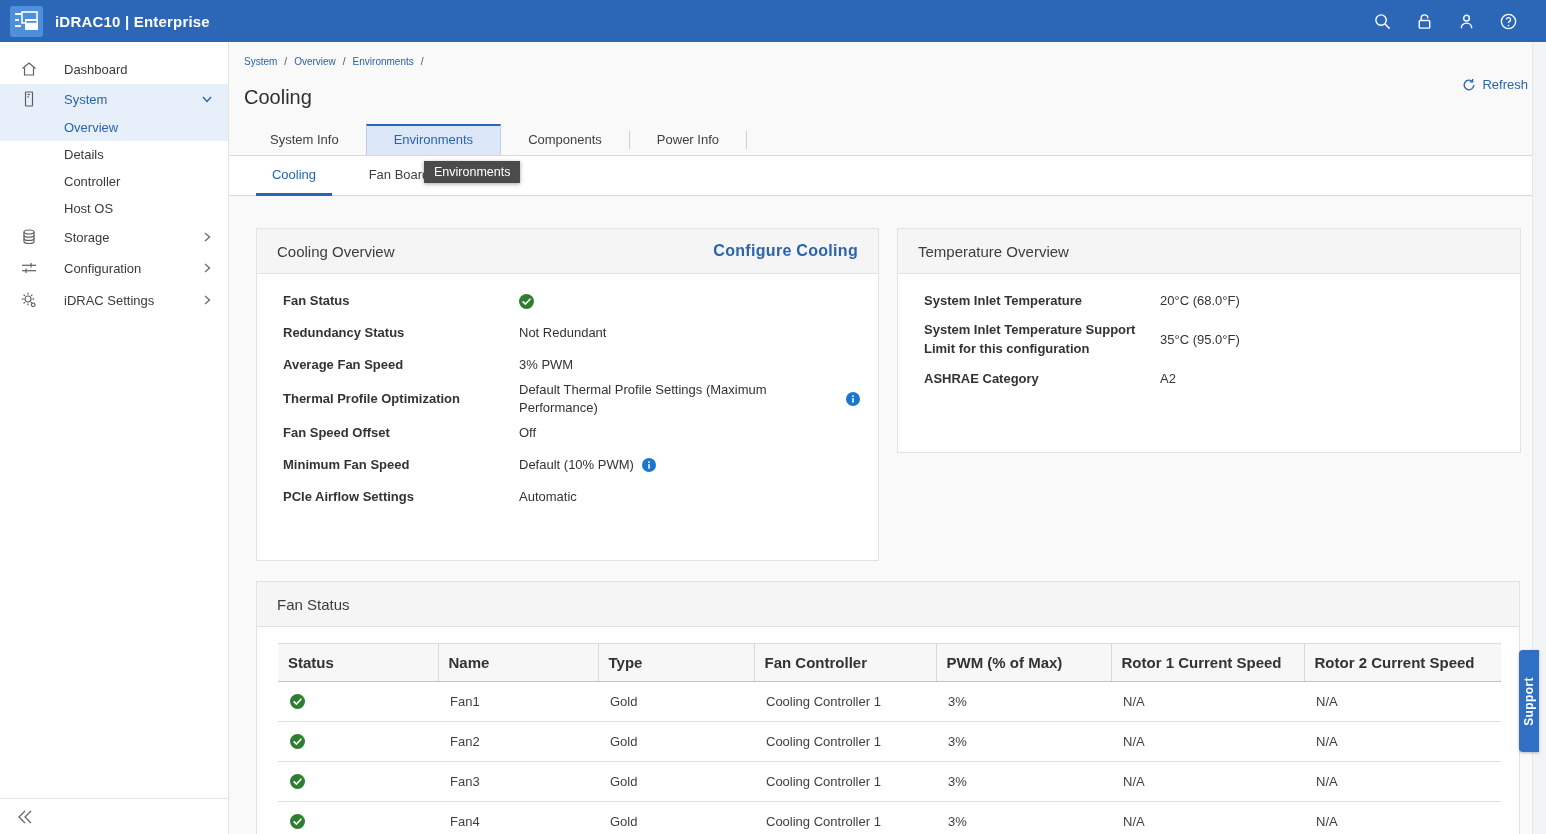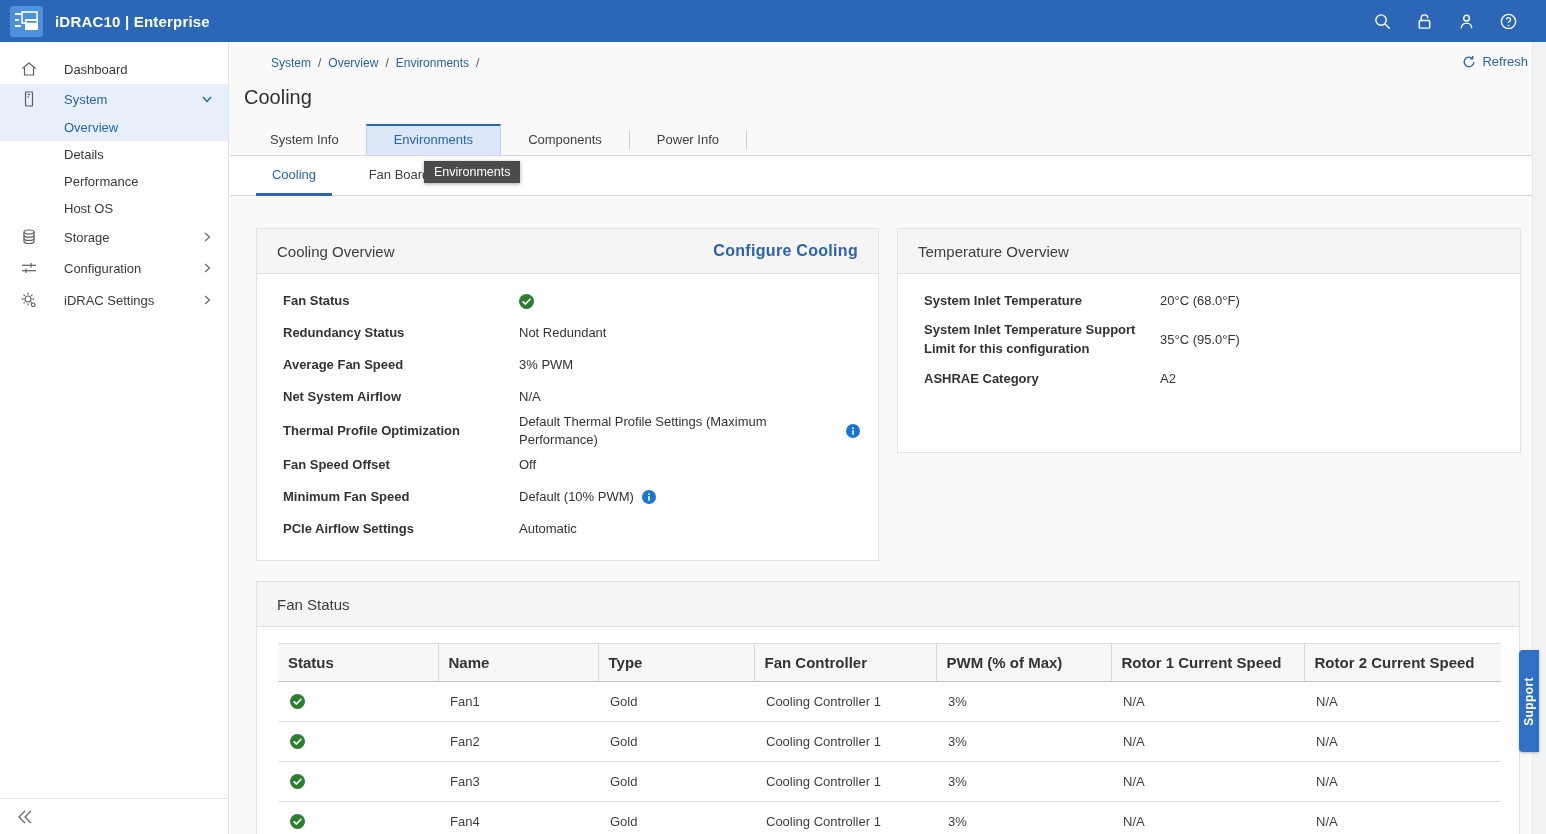--- a/index.html
+++ b/index.html
@@ -34,25 +34,25 @@
   .sidebar-footer { position:absolute; bottom:0; left:0; width:100%; height:36px;
     border-top:1px solid #e4e4e4; display:flex; align-items:center; padding-left:14px; }
   .collapse-btn { width:22px; height:22px; cursor:pointer; }
   .pad-top { height:12px; }
 
   
   .content { position:absolute; left:230px; top:42px; width:1302px; height:792px; background:#f9f9f9; }
   .scroll-strip { position:absolute; right:0; top:42px; width:14px; bottom:0;
     background:#f2f3f4; border-left:1px solid #e7e7e7; z-index:35; }
 
-  .breadcrumb { position:absolute; left:14px; top:14px; font-size:12px; color:#555;margin-left:27px; }
+  .breadcrumb { position:absolute; left:14px; top:14px; font-size:10px; color:#555; }
   .breadcrumb a { color:#2a63ae; text-decoration:none; cursor:pointer; }
   .bc-sep { margin:0 7px; color:#555; }
 
-  .refresh { position:absolute; right:4px; top:12px; display:flex; align-items:center; gap:6px;
+  .refresh { position:absolute; right:4px; top:35px; display:flex; align-items:center; gap:6px;
     color:#2a63ae; font-size:13px; cursor:pointer; }
 
   .page-title { position:absolute; left:14px; top:44px; font-size:20px; color:#2f2f2f; }
 
   
   .tabstrip { position:absolute; left:0; top:83px; width:1302px; height:31px;
     border-bottom:1px solid #d8d8d8; display:flex; align-items:flex-end; padding-left:13px; }
   .tab { height:31px; line-height:31px; padding:0 27px; font-size:13px; color:#3f3f3f;
     cursor:pointer; white-space:nowrap; }
   .tab.active { background:#dce8f7; border-top:2px solid #2a66b8; border-left:1px solid #bcd0ec;
@@ -175,21 +175,21 @@
       </svg>
   </div>
 
   <div class="nav-sub hl blue-text">
     <span>Overview</span>
   </div>
   <div class="nav-sub">
     <span>Details</span>
   </div>
   <div class="nav-sub">
-    <span>Performance</span>
+    <span>Controller</span>
   </div>
   <div class="nav-sub">
     <span>Host OS</span>
   </div>
 
   <div class="nav-item">
     <svg class="nicon" viewBox="0 0 18 18" fill="none" stroke="#5f5f5f" stroke-width="1.2">
         <ellipse cx="9" cy="4" rx="5" ry="2"></ellipse>
         <path d="M4 4 v9.5 c0 1.1 2.2 2 5 2 s5-.9 5-2 V4"></path>
         <path d="M4 7.2 c0 1.1 2.2 2 5 2 s5-.9 5-2"></path>
@@ -290,24 +290,20 @@
             </svg>
           </span>
       </div>
       <div class="kv-row">
         <span class="kv-label">Redundancy Status</span>
         <span class="kv-value">Not Redundant</span>
       </div>
       <div class="kv-row">
         <span class="kv-label">Average Fan Speed</span>
         <span class="kv-value">3% PWM</span>
-      </div>
-      <div class="kv-row">
-        <span class="kv-label">Net System Airflow</span>
-        <span class="kv-value">N/A</span>
       </div>
       <div class="kv-row">
         <span class="kv-label">Thermal Profile Optimization</span>
         <span class="kv-value">
           <span>Default Thermal Profile Settings (Maximum Performance)</span>
           <svg class="info-icon" viewBox="0 0 16 16">
               <use href="#ic-info"></use>
             </svg>
         </span>
       </div>

